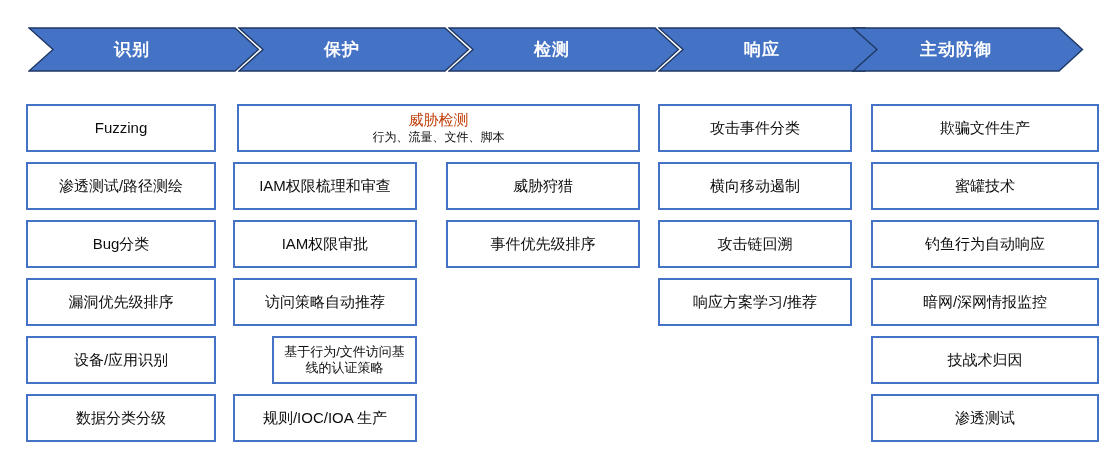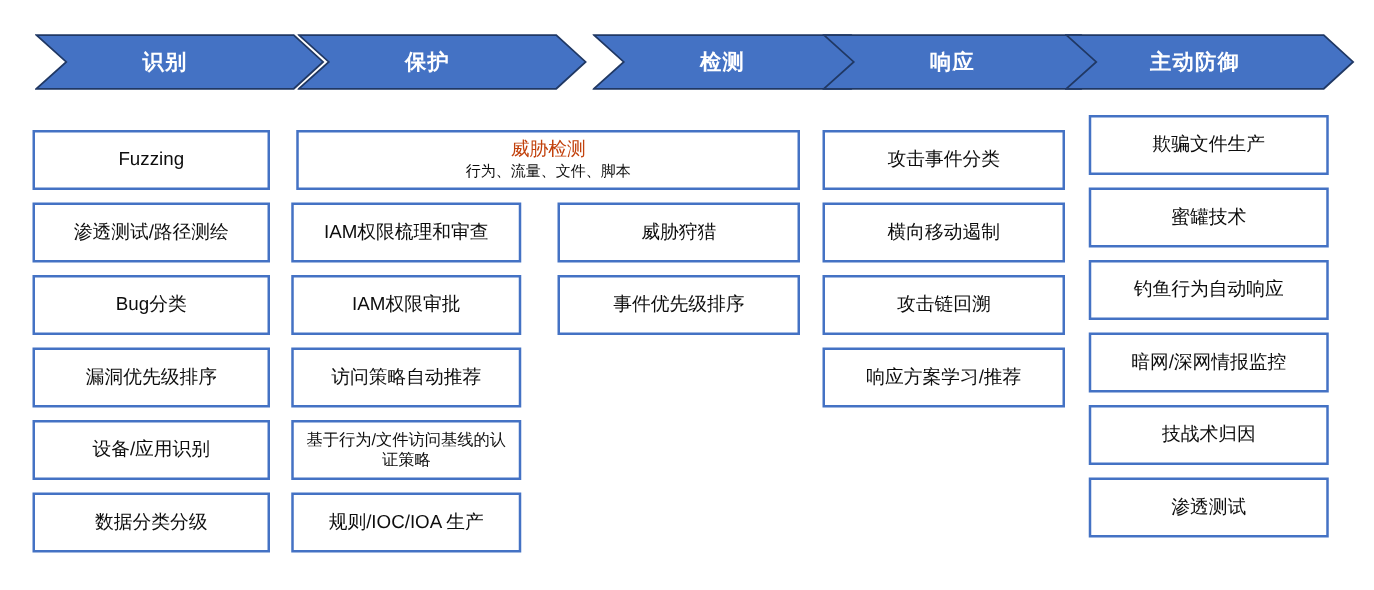--- a/index.html
+++ b/index.html
@@ -25,21 +25,21 @@
   .col{position:absolute;display:flex;flex-direction:column;}
   .box{
     box-sizing:border-box;
     height:48px;margin-bottom:10px;
     border:2px solid #4472C4;background:#ffffff;
     display:flex;flex-direction:column;align-items:center;justify-content:center;
     text-align:center;
     font-size:15px;color:#0d0d0d;line-height:1.2;
     padding:0 4px;
   }
-  .box.small-text{font-size:13px;line-height:1.25;}
+  .box.small-text{font-size:13px;line-height:1.25;margin-left:39px;}
   .box.wide{position:absolute;margin:0;}
   .box .box-title{font-size:15px;color:#c2410c;}
   .box .box-sub{font-size:12px;color:#0d0d0d;margin-top:1px;}
 </style>
 </head>
 <body>
 
 <div class="canvas">
 
   <div class="chevron" style="left:28px">
@@ -47,21 +47,21 @@
       <polygon points="1,1 207,1 230.5,22.5 207,44 1,44 25,22.5" fill="#4472C4" stroke="#203864" stroke-width="1.4"></polygon>
     </svg>
     <span class="chevron-label">识别</span>
   </div>
   <div class="chevron" style="left:238px">
     <svg width="232" height="45" viewBox="0 0 232 45">
       <polygon points="1,1 207,1 230.5,22.5 207,44 1,44 25,22.5" fill="#4472C4" stroke="#203864" stroke-width="1.4"></polygon>
     </svg>
     <span class="chevron-label">保护</span>
   </div>
-  <div class="chevron" style="left:474px">
+  <div class="chevron" style="left:448px">
     <svg width="232" height="45" viewBox="0 0 232 45">
       <polygon points="1,1 207,1 230.5,22.5 207,44 1,44 25,22.5" fill="#4472C4" stroke="#203864" stroke-width="1.4"></polygon>
     </svg>
     <span class="chevron-label">检测</span>
   </div>
   <div class="chevron" style="left:658px">
     <svg width="232" height="45" viewBox="0 0 232 45">
       <polygon points="1,1 207,1 230.5,22.5 207,44 1,44 25,22.5" fill="#4472C4" stroke="#203864" stroke-width="1.4"></polygon>
     </svg>
     <span class="chevron-label">响应</span>
@@ -134,21 +134,21 @@
         <span>横向移动遏制</span>
       </div>
     <div class="box">
         <span>攻击链回溯</span>
       </div>
     <div class="box">
         <span>响应方案学习/推荐</span>
       </div>
   </div>
 
-  <div class="col" style="left:871px;top:92px;width:192px">
+  <div class="col" style="left:871px;top:104px;width:228px">
     <div class="box">
         <span>欺骗文件生产</span>
       </div>
     <div class="box">
         <span>蜜罐技术</span>
       </div>
     <div class="box">
         <span>钓鱼行为自动响应</span>
       </div>
     <div class="box">

